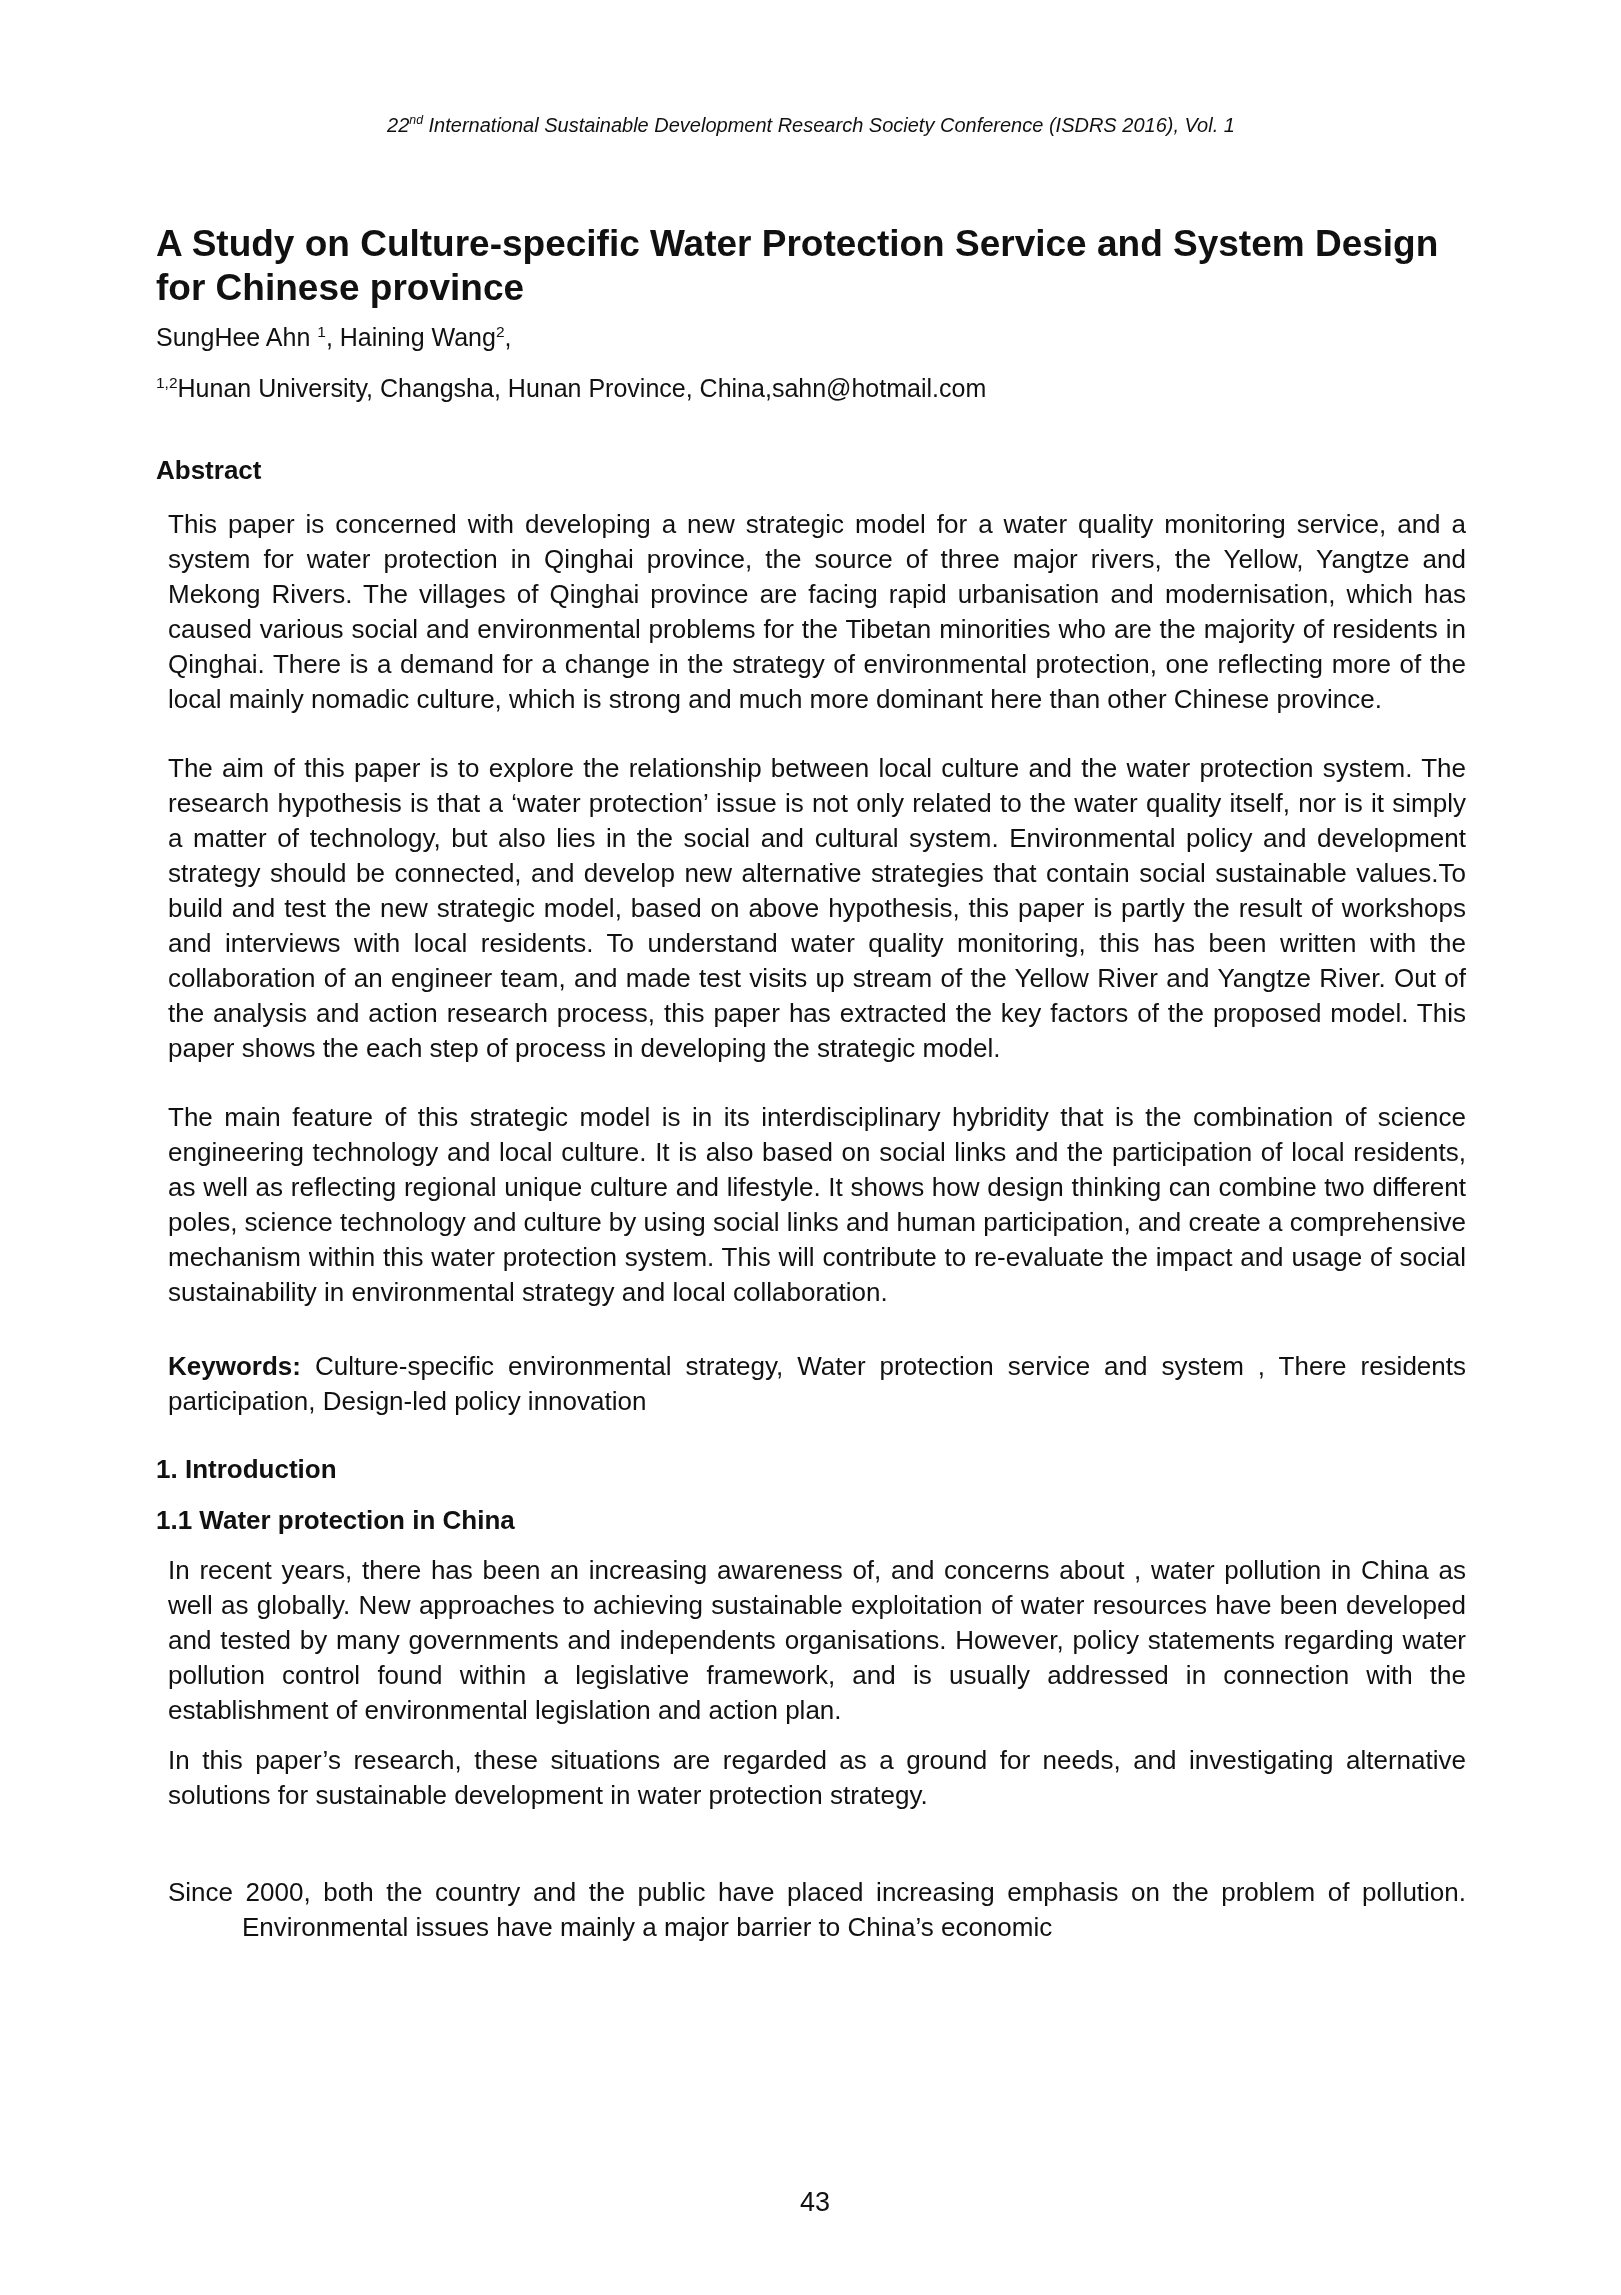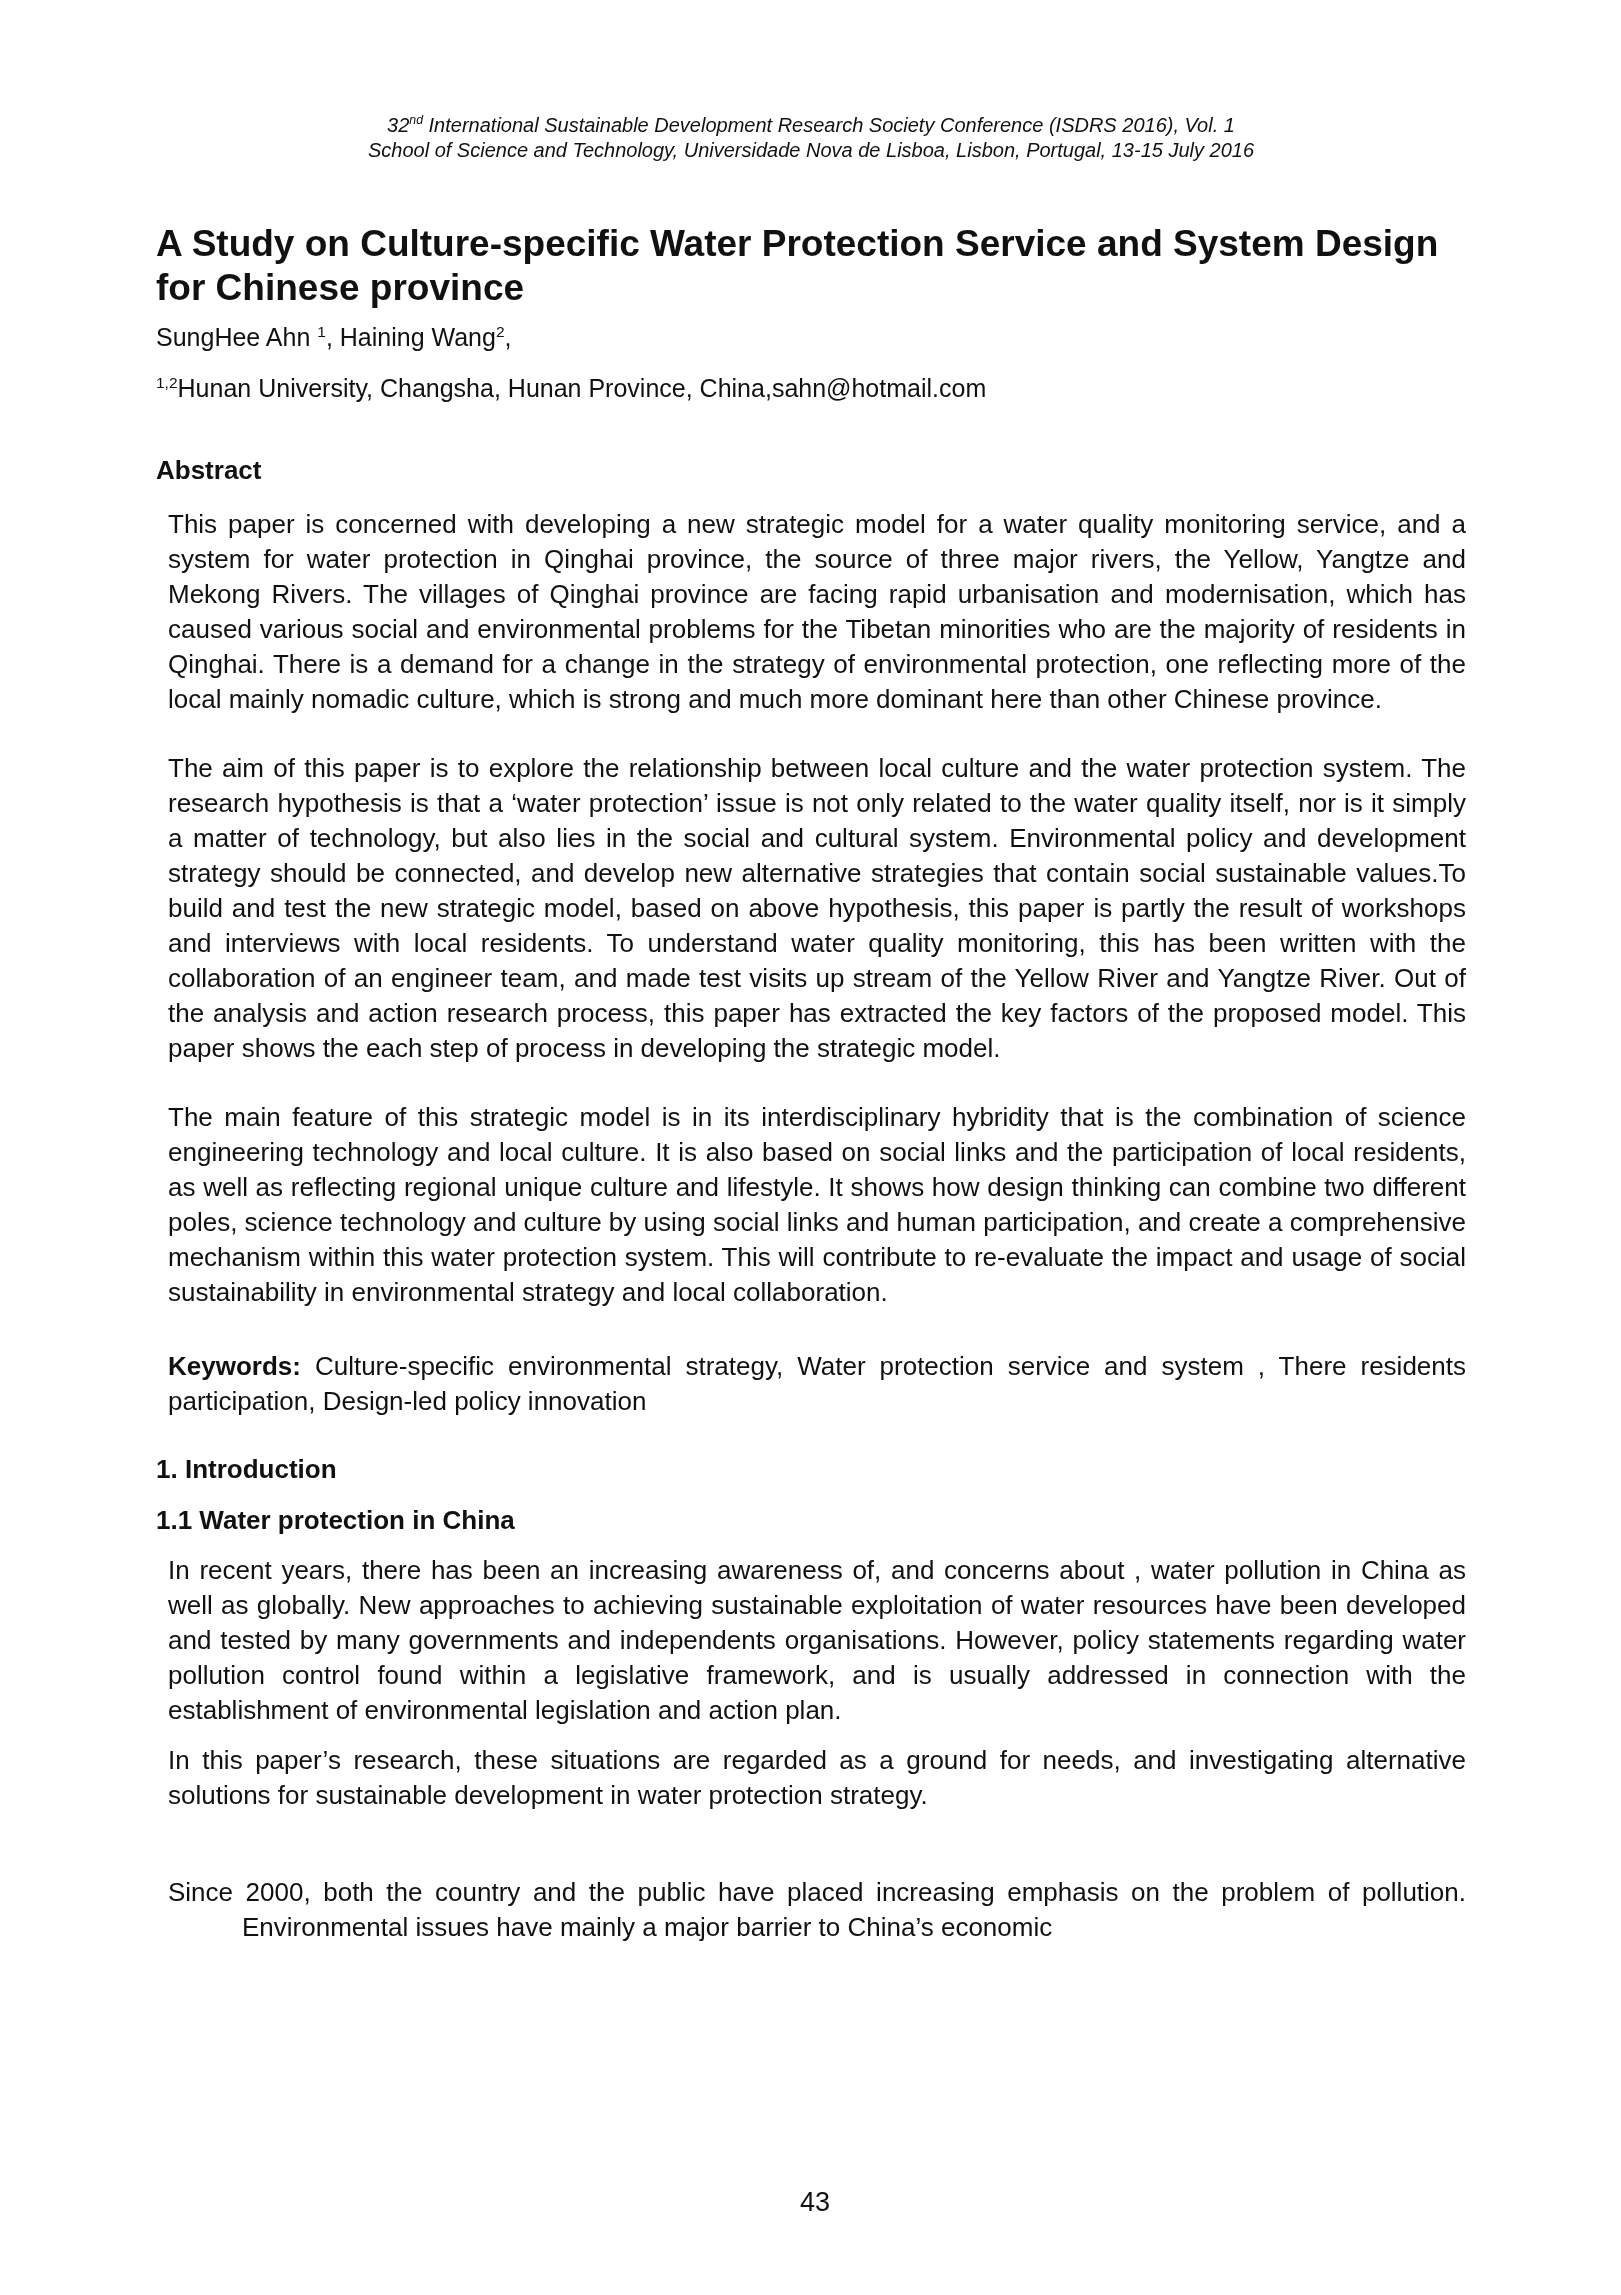--- a/index.html
+++ b/index.html
@@ -84,22 +84,21 @@
       text-align: center;
       font-size: 27px;
       line-height: 33px;
       margin-top: 15px;
     }
   </style>
 </head>
 <body>
 
 <div class="page-header">
-  <div><span>32</span><sup>nd</sup><span> International Sustainable Development Research Society Conference (ISDRS 2016), Vol. 1</span></div>
-  <div>School of Science and Technology, Universidade Nova de Lisboa, Lisbon, Portugal, 13-15 July 2016</div>
+  <div><span>22</span><sup>nd</sup><span> International Sustainable Development Research Society Conference (ISDRS 2016), Vol. 1</span></div>
 </div>
 
 <div class="content">
   <h1 class="title">A Study on Culture-specific Water Protection Service and System Design for Chinese province</h1>
 
   <div class="authors">
     <span>SungHee Ahn </span><sup>1</sup><span>, </span><span>Haining Wang</span><sup>2</sup><span>,</span>
   </div>
 
   <div class="affiliation">

